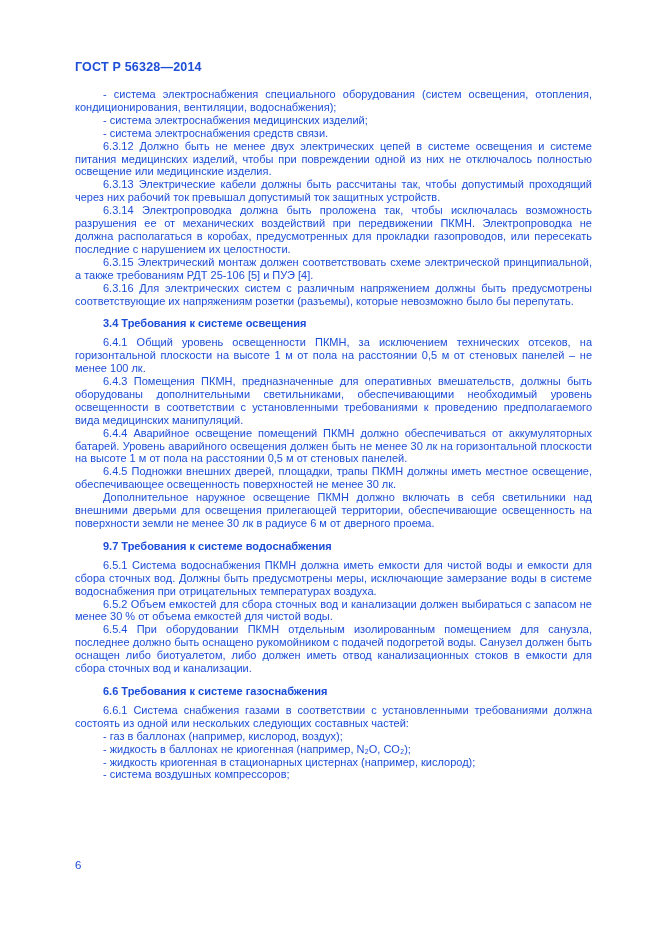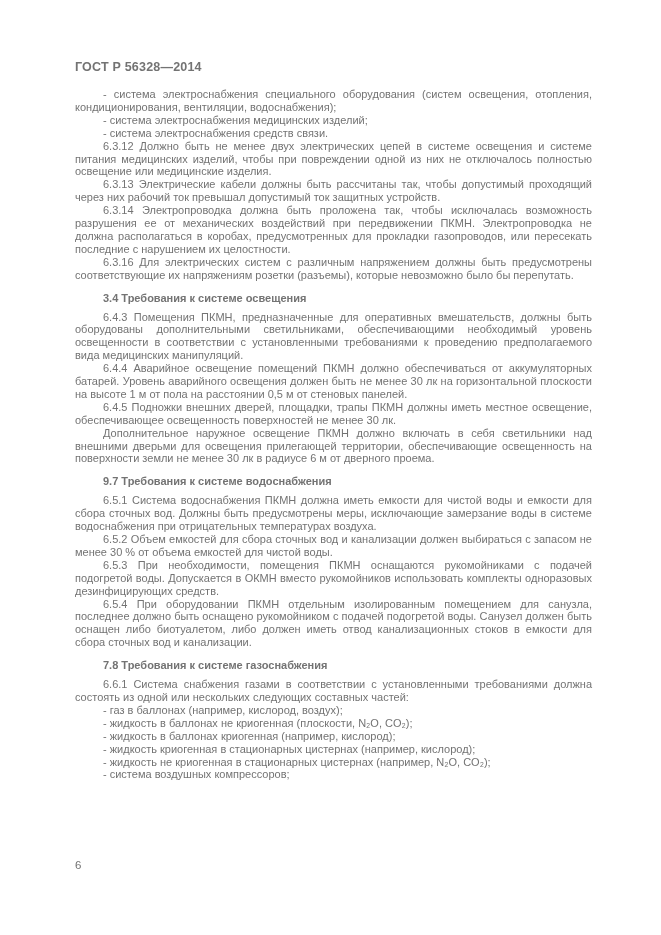--- a/index.html
+++ b/index.html
@@ -7,21 +7,21 @@
     padding: 0;
     background: #ffffff;
   }
   .page {
     position: relative;
     width: 661px;
     height: 935px;
     background: #ffffff;
     overflow: hidden;
     font-family: "Liberation Sans", "DejaVu Sans", sans-serif;
-    color: #737373;
+    color: #1d4ed8;
   }
   .header {
     position: absolute;
     left: 75px;
     top: 60px;
     font-size: 12.5px;
     font-weight: bold;
     letter-spacing: 0.2px;
     white-space: nowrap;
   }
@@ -57,35 +57,34 @@
 <div class="page">
   <div class="header">ГОСТ Р 56328—2014</div>
 
   <div class="body">
       <div class="item">- система электроснабжения специального оборудования (систем освещения, отопления, кондиционирования, вентиляции, водоснабжения);</div>
       <div class="item">- система электроснабжения медицинских изделий;</div>
       <div class="item">- система электроснабжения средств связи.</div>
       <div class="para">6.3.12 Должно быть не менее двух электрических цепей в системе освещения и системе питания медицинских изделий, чтобы при повреждении одной из них не отключалось полностью освещение или медицинские изделия.</div>
       <div class="para">6.3.13 Электрические кабели должны быть рассчитаны так, чтобы допустимый проходящий через них рабочий ток превышал допустимый ток защитных устройств.</div>
       <div class="para">6.3.14 Электропроводка должна быть проложена так, чтобы исключалась возможность разрушения ее от механических воздействий при передвижении ПКМН. Электропроводка не должна располагаться в коробах, предусмотренных для прокладки газопроводов, или пересекать последние с нарушением их целостности.</div>
+      <div class="para">6.3.15 Электрический монтаж должен соответствовать схеме электрической принципиальной, а также требованиям РДТ 25-106 [5] и ПУЭ [4].</div>
       <div class="para">6.3.16 Для электрических систем с различным напряжением должны быть предусмотрены соответствующие их напряжениям розетки (разъемы), которые невозможно было бы перепутать.</div>
       <div class="heading">3.4 Требования к системе освещения</div>
+      <div class="para">6.4.1 Общий уровень освещенности ПКМН, за исключением технических отсеков, на горизонтальной плоскости на высоте 1 м от пола на расстоянии 0,5 м от стеновых панелей – не менее 100 лк.</div>
       <div class="para">6.4.3 Помещения ПКМН, предназначенные для оперативных вмешательств, должны быть оборудованы дополнительными светильниками, обеспечивающими необходимый уровень освещенности в соответствии с установленными требованиями к проведению предполагаемого вида медицинских манипуляций.</div>
       <div class="para">6.4.4 Аварийное освещение помещений ПКМН должно обеспечиваться от аккумуляторных батарей. Уровень аварийного освещения должен быть не менее 30 лк на горизонтальной плоскости на высоте 1 м от пола на расстоянии 0,5 м от стеновых панелей.</div>
       <div class="para">6.4.5 Подножки внешних дверей, площадки, трапы ПКМН должны иметь местное освещение, обеспечивающее освещенность поверхностей не менее 30 лк.</div>
       <div class="para">Дополнительное наружное освещение ПКМН должно включать в себя светильники над внешними дверьми для освещения прилегающей территории, обеспечивающие освещенность на поверхности земли не менее 30 лк в радиусе 6 м от дверного проема.</div>
       <div class="heading">9.7 Требования к системе водоснабжения</div>
       <div class="para">6.5.1 Система водоснабжения ПКМН должна иметь емкости для чистой воды и емкости для сбора сточных вод. Должны быть предусмотрены меры, исключающие замерзание воды в системе водоснабжения при отрицательных температурах воздуха.</div>
       <div class="para">6.5.2 Объем емкостей для сбора сточных вод и канализации должен выбираться с запасом не менее 30 % от объема емкостей для чистой воды.</div>
-      <div class="para">6.5.3 При необходимости, помещения ПКМН оснащаются рукомойниками с подачей подогретой воды. Допускается в ОКМН вместо рукомойников использовать комплекты одноразовых дезинфицирующих средств.</div>
       <div class="para">6.5.4 При оборудовании ПКМН отдельным изолированным помещением для санузла, последнее должно быть оснащено рукомойником с подачей подогретой воды. Санузел должен быть оснащен либо биотуалетом, либо должен иметь отвод канализационных стоков в емкости для сбора сточных вод и канализации.</div>
-      <div class="heading">7.8 Требования к системе газоснабжения</div>
+      <div class="heading">6.6 Требования к системе газоснабжения</div>
       <div class="para">6.6.1 Система снабжения газами в соответствии с установленными требованиями должна состоять из одной или нескольких следующих составных частей:</div>
       <div class="item">- газ в баллонах (например, кислород, воздух);</div>
-      <div class="item">- жидкость в баллонах не криогенная (плоскости, N₂O, CO₂);</div>
-      <div class="item">- жидкость в баллонах криогенная (например, кислород);</div>
+      <div class="item">- жидкость в баллонах не криогенная (например, N₂O, CO₂);</div>
       <div class="item">- жидкость криогенная в стационарных цистернах (например, кислород);</div>
-      <div class="item">- жидкость не криогенная в стационарных цистернах (например, N₂O, CO₂);</div>
       <div class="item">- система воздушных компрессоров;</div>
     </div>
 
   <div class="footer">6</div>
 </div>
 
 </body></html>

